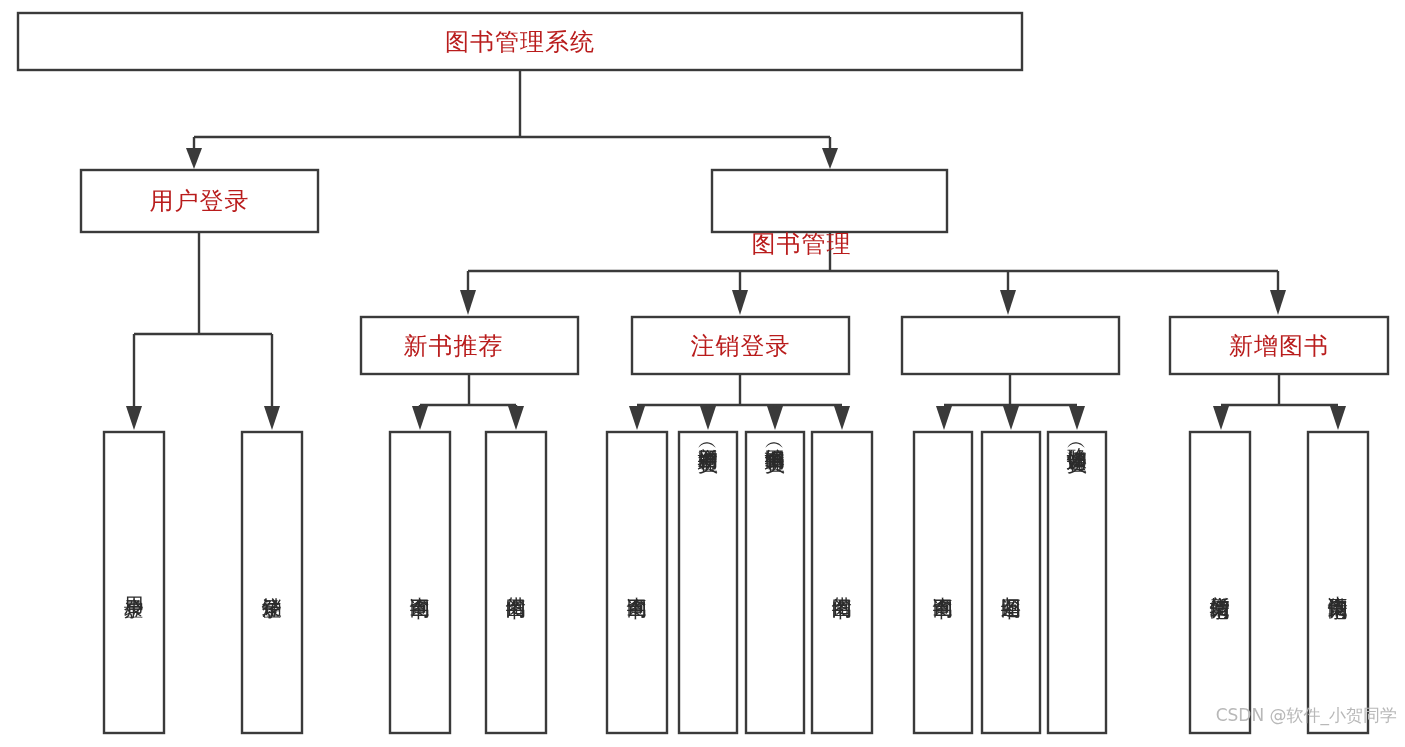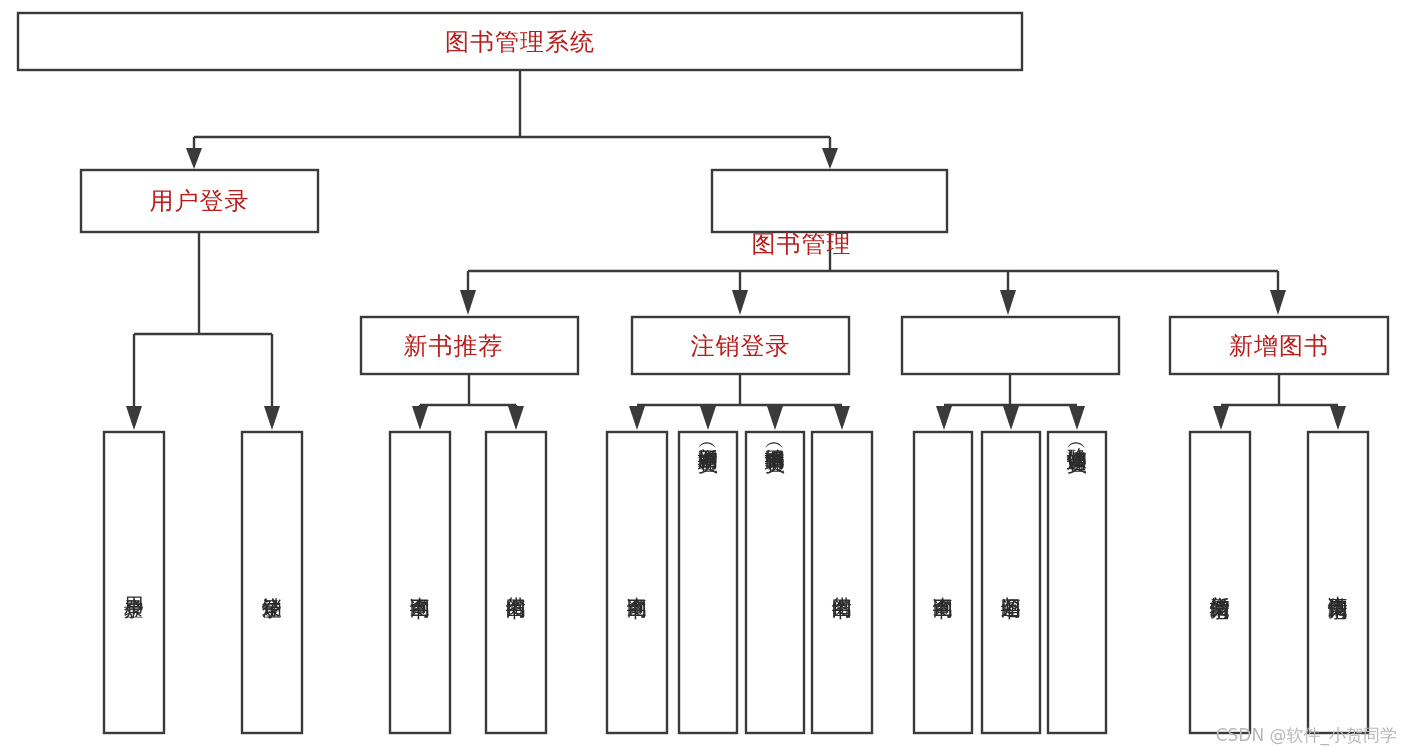--- a/index.html
+++ b/index.html
@@ -69,21 +69,21 @@
   .hlabel-text {
     font-family: "DejaVu Sans", "Liberation Sans", sans-serif;
     font-size: 24px;
     color: #b91c1c;
     white-space: nowrap;
     letter-spacing: 1px;
   }
   #watermark {
     position: absolute;
     right: 8px;
-    bottom: 0;
+    bottom: 20px;
     font-family: "DejaVu Sans", "Liberation Sans", sans-serif;
     font-size: 17px;
     color: #b8b8b8;
     white-space: nowrap;
     pointer-events: none;
   }
 </style>
 </head>
 <body>
 

